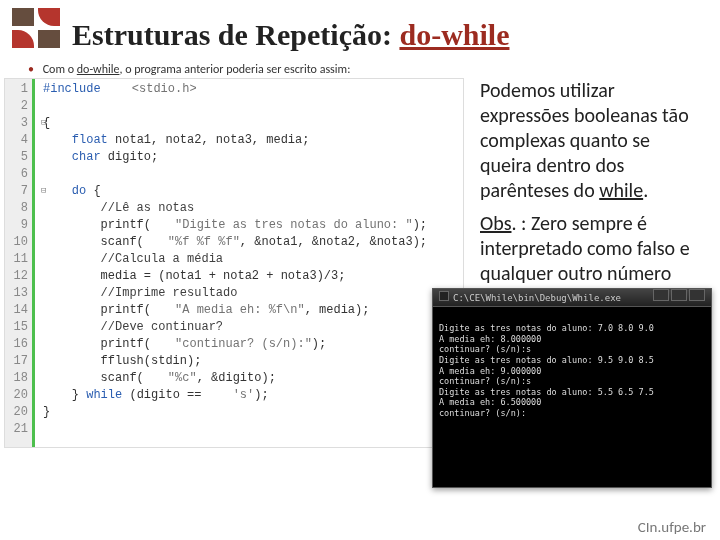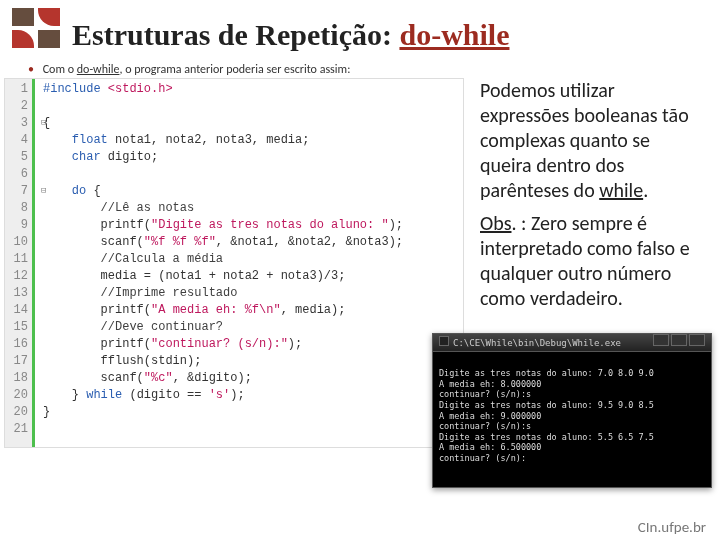--- a/index.html
+++ b/index.html
@@ -74,42 +74,42 @@
     width:3px;
     background:#4dbf4d;
   }
   .codelines {
     padding: 2px 4px 2px 10px;
     color: #888;
     position: relative;
   }
   .boxsym { position:absolute; left:-2px; font-size:9px; color:#888; }
   .kwblue { color: #2a5db0; }
-  .str { color: #be185d; }
+  .str { color: #737373; margin-left: 24px; }
   .cmt { color: #404040; }
   .black { color: #333; }
 
   .note {
     position: absolute;
     right: 14px;
     top: 0;
     width: 226px;
     font-size: 20px;
     color: #222;
     line-height: 1.25;
   }
   .note p { margin-bottom: 8px; }
   .note .u { text-decoration: underline; }
 
   .terminal {
     position: absolute;
     right: 8px;
     bottom: 10px;
     width: 280px;
-    height: 155px;
+    height: 200px;
     background: #000;
     border: 1px solid #555;
     font-family: "Lucida Console", monospace;
     font-size: 8.5px;
     color: #ddd;
     box-shadow: 0 2px 6px rgba(0,0,0,.4);
   }
   .term-title {
     background: linear-gradient(#444,#222);
     height: 18px;

